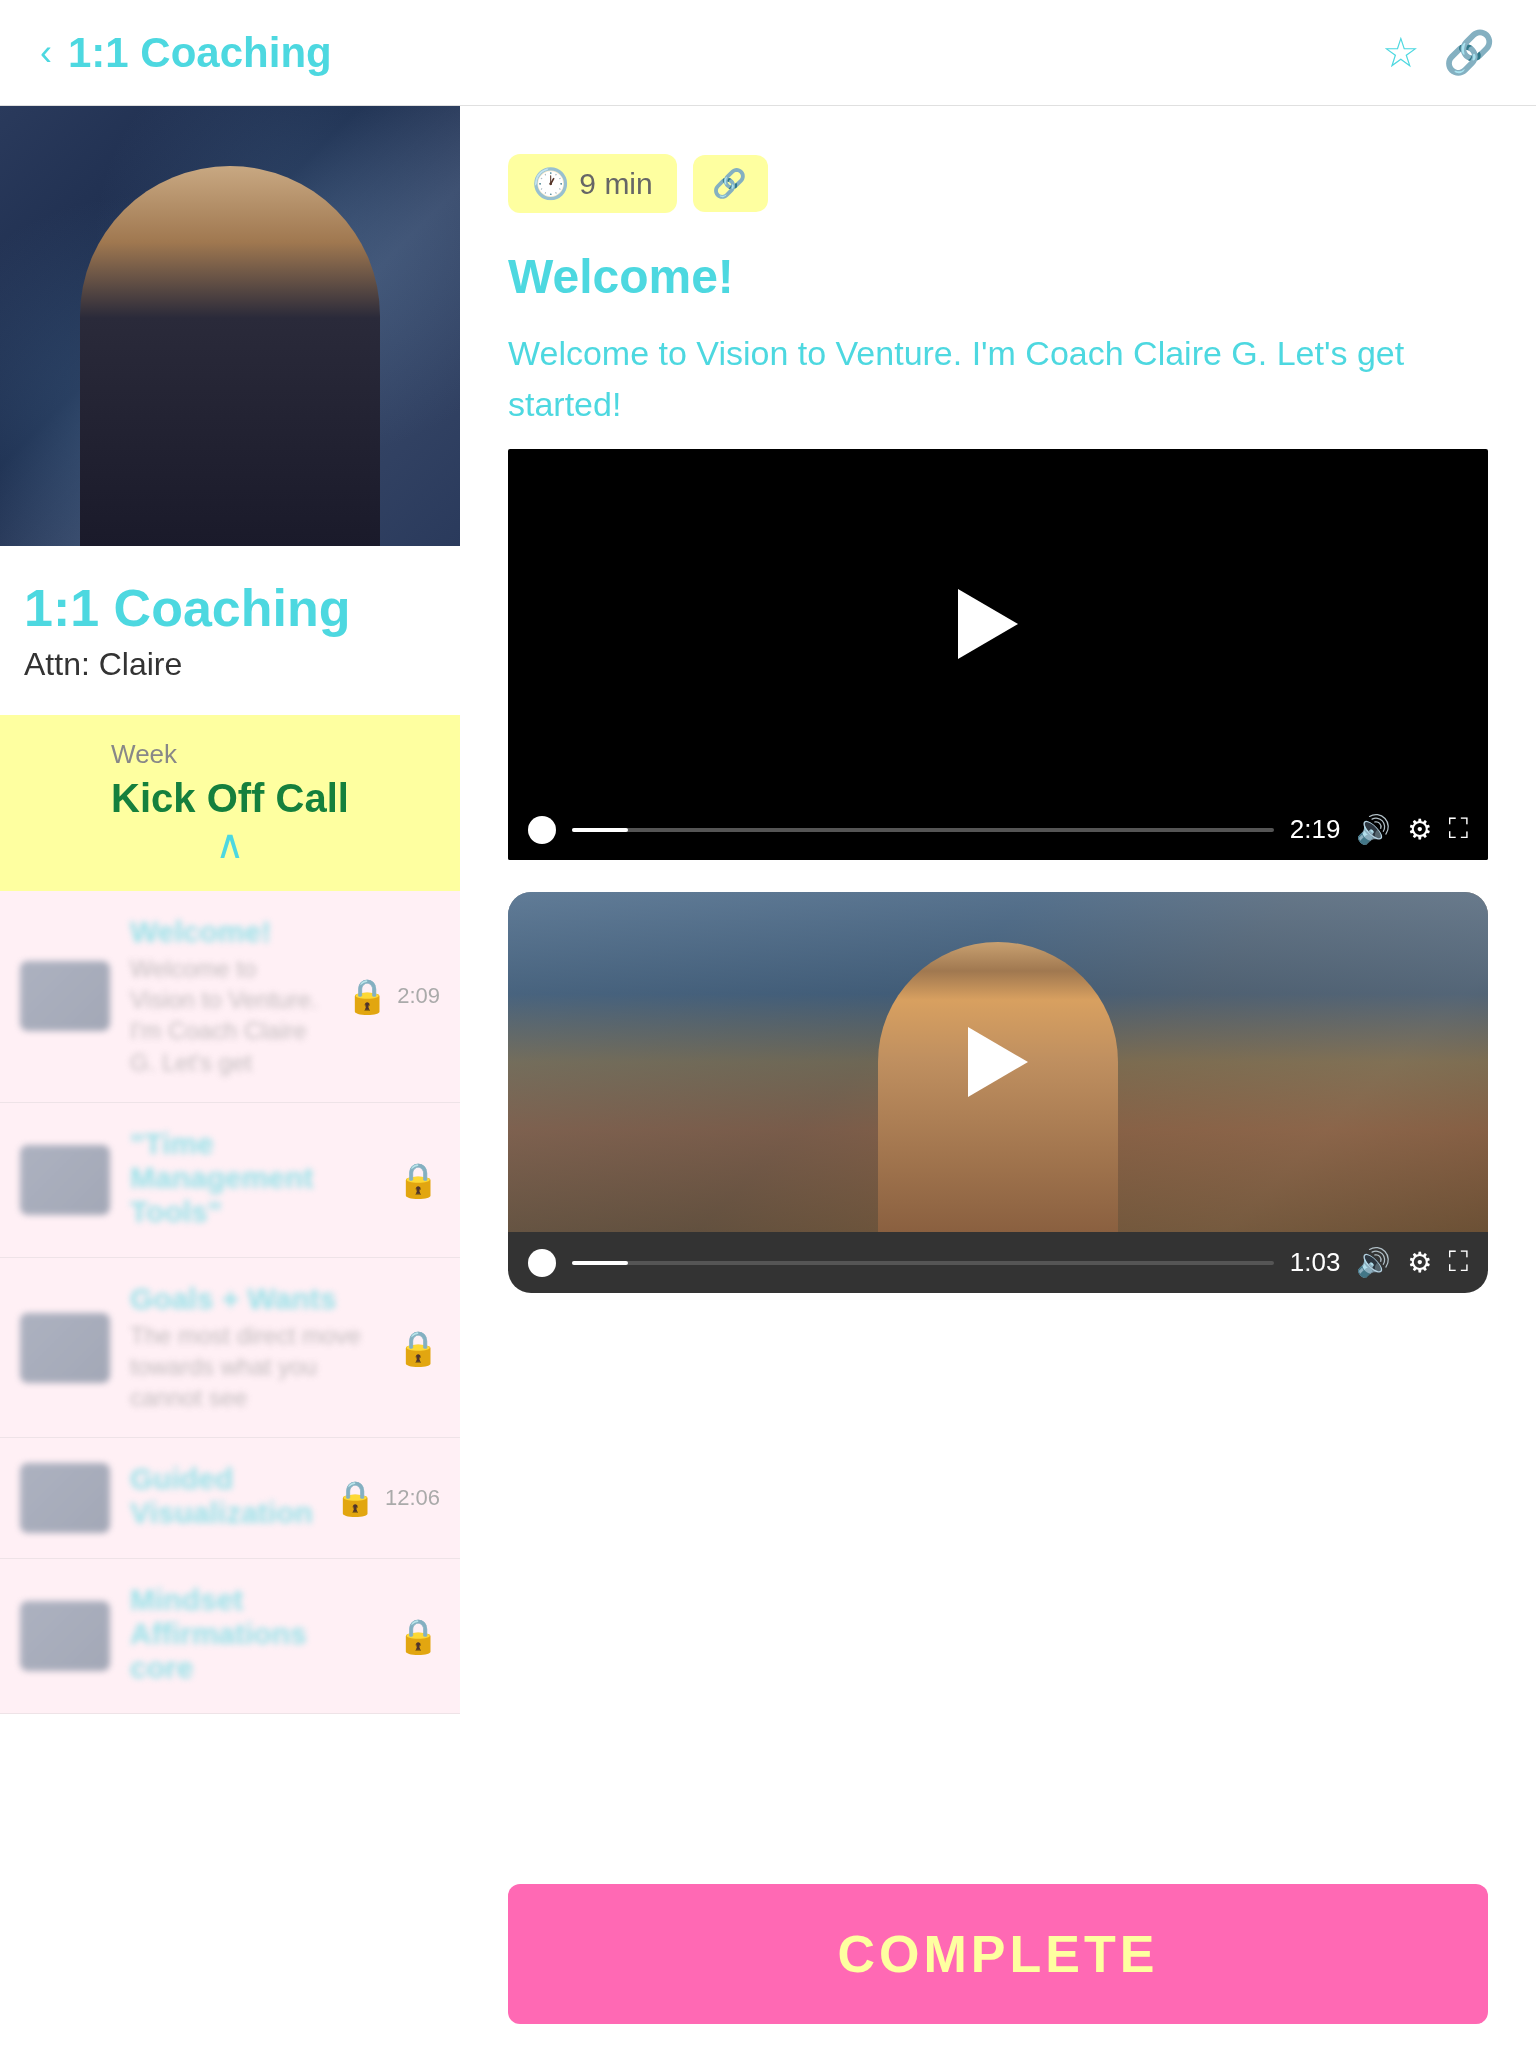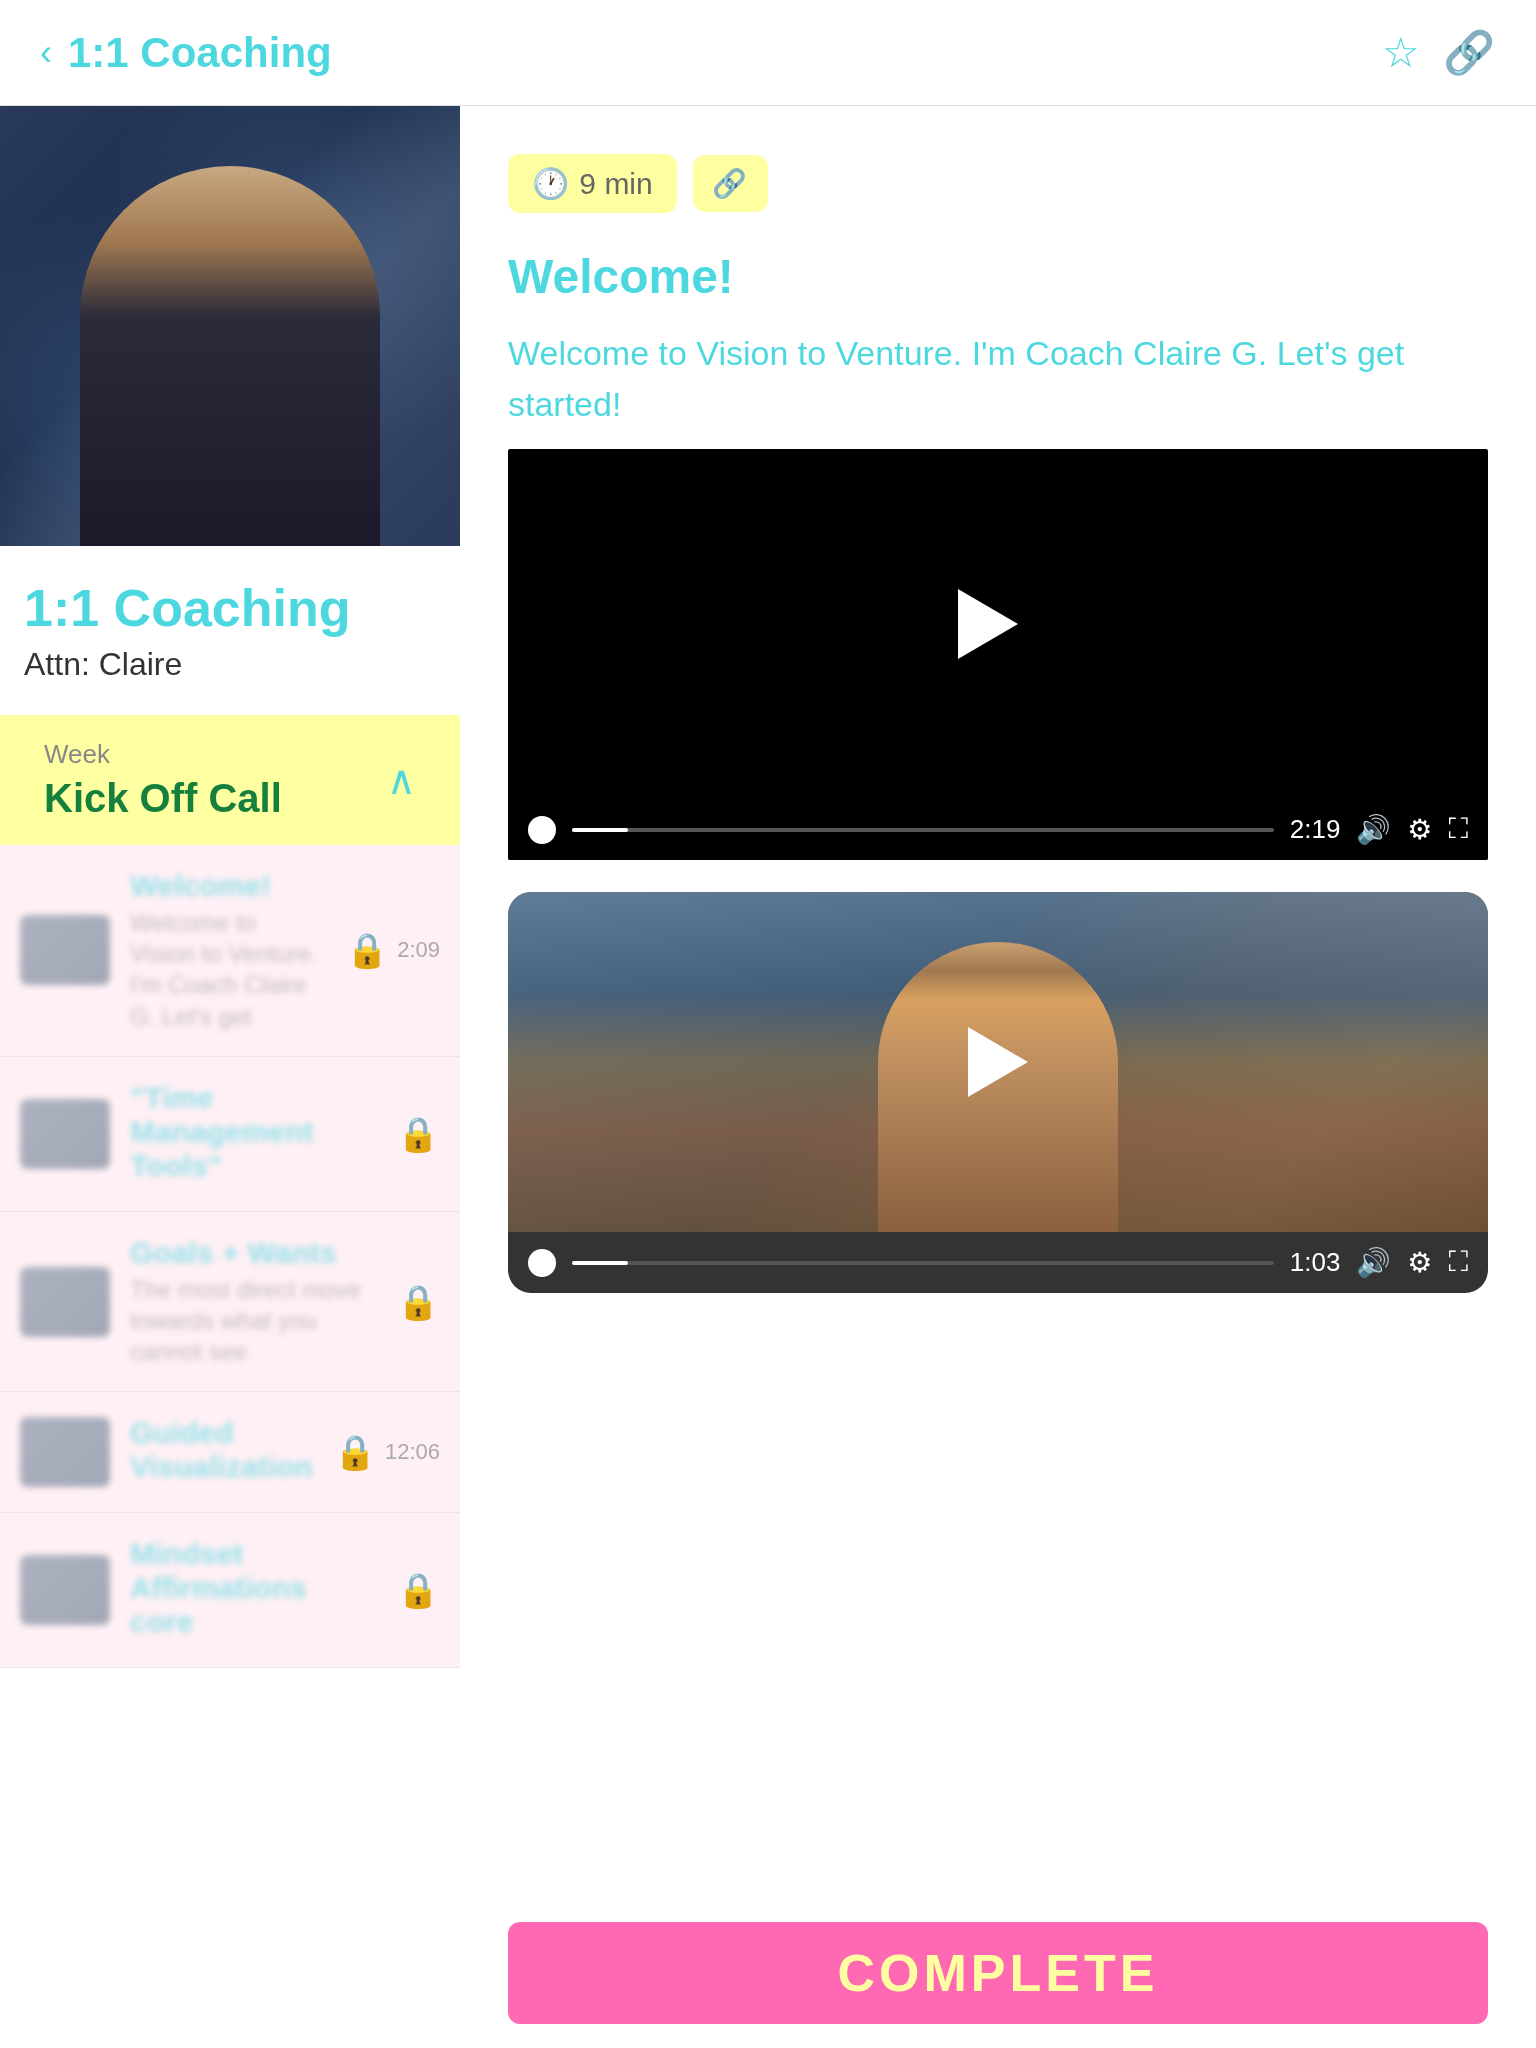--- a/index.html
+++ b/index.html
@@ -41,21 +41,21 @@
       background: linear-gradient(180deg, #c8a882 0%, #a07850 20%, #2a2a3a 40%, #1a1a2a 100%);
       border-radius: 150px 150px 0 0;
       overflow: hidden;
     }
 
     .course-info { padding: 32px 24px 0; }
     .course-title { color: #4dd8e0; font-size: 52px; font-weight: 700; margin-bottom: 8px; }
     .course-subtitle { color: #333; font-size: 32px; }
 
     
-    .week-section { margin-top: 32px; background: #feffa0; padding: 24px 44px; display: flex; align-items: center; justify-content: space-between; cursor: pointer; }
+    .week-section { margin-top: 32px; background: #feffa0; padding: 24px 28px; display: flex; align-items: center; justify-content: space-between; cursor: pointer; flex-direction: column; }
     .week-label { color: #888; font-size: 26px; margin-bottom: 6px; }
     .week-name { color: #15803d; font-size: 40px; font-weight: 700; }
     .chevron-up { color: #4dd8e0; font-size: 40px; }
 
     
     .lesson-list { background: #fff0f5; }
     .lesson-item { display: flex; align-items: center; padding: 24px 20px; border-bottom: 1px solid rgba(200,200,200,0.3); gap: 20px; }
     .lesson-thumb { width: 90px; height: 70px; border-radius: 8px; background: linear-gradient(135deg, #8a9ab0 0%, #6a7a90 100%); flex-shrink: 0; overflow: hidden; }
     .lesson-thumb-inner { width: 100%; height: 100%; background: rgba(100,120,140,0.5); }
     .lesson-content { flex: 1; min-width: 0; }
@@ -92,21 +92,21 @@
 
     
     .video-thumb { border-radius: 23px; overflow: hidden; position: relative; }
     .video-thumb-img { height: 340px; background: linear-gradient(135deg, #4a5a6a 0%, #2a3a4a 40%, #5a4a3a 60%, #6a5a4a 80%, #4a3a2a 100%); position: relative; }
     .thumb-play { position: absolute; top: 50%; left: 50%; transform: translate(-50%, -50%); }
     .thumb-play-triangle { width: 0; height: 0; border-style: solid; border-width: 35px 0 35px 60px; border-color: transparent transparent transparent #fff; }
     .video-thumb-controls { background: rgba(0,0,0,0.8); padding: 14px 20px; display: flex; align-items: center; gap: 16px; }
 
     
     .complete-btn-container { position: fixed; bottom: 0; right: 0; width: calc(1536px - 460px); padding: 24px 48px; background: #fff; }
-    .complete-btn { width: 100%; background: #ff69b4; border: none; border-radius: 12px; padding: 21px; color: #feffa0; font-size: 52px; font-weight: 700; letter-spacing: 4px; cursor: pointer; }
+    .complete-btn { width: 100%; background: #ff69b4; border: none; border-radius: 12px; padding: 40px; color: #feffa0; font-size: 52px; font-weight: 700; letter-spacing: 4px; cursor: pointer; }
 
     
     .blurred { filter: blur(3px); opacity: 0.6; }
   </style>
 </head>
 <body>
 
 <div class="header">
   <div class="header-left">
     <span class="back-btn">‹</span>

